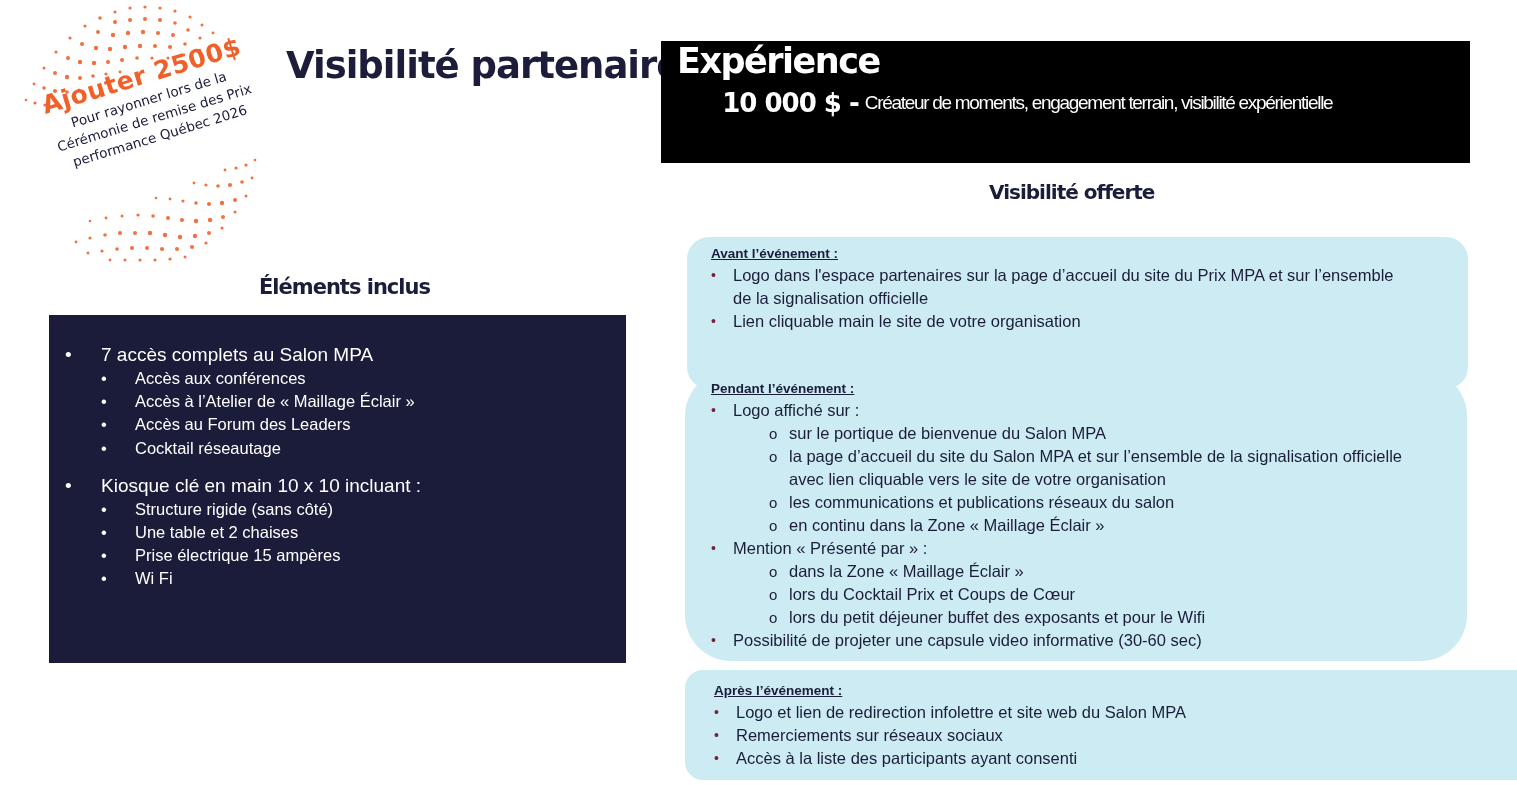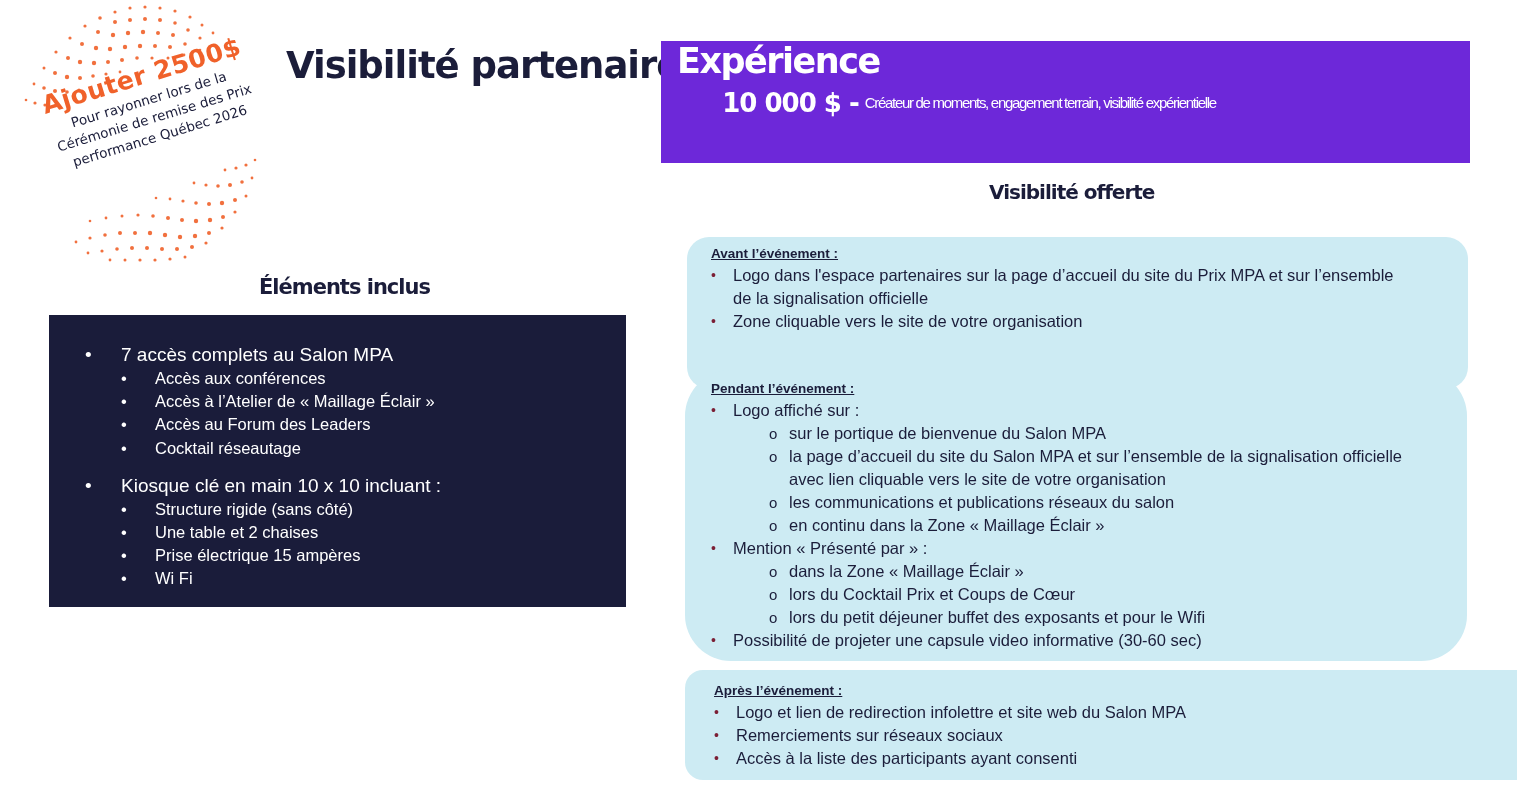--- a/index.html
+++ b/index.html
@@ -10,32 +10,32 @@
   .badge { position: absolute; left: 10px; top: 0px; width: 260px; height: 265px; }
   .badge svg { position: absolute; left: 0; top: 0; }
   .badge-text { position: absolute; left: 20px; top: 60px; width: 240px; transform: rotate(-17deg); transform-origin: 50% 50%; text-align: center; }
   .badge-title { font-family: "DejaVu Sans", sans-serif; font-weight: bold; color: #f0612a; font-size: 25px; letter-spacing: 0.5px; line-height: 30px; }
   .badge-sub { font-family: "DejaVu Sans", sans-serif; font-size: 13.5px; color: #1b1d3a; line-height: 19px; }
 
   .page-title { position: absolute; left: 286px; top: 44px; font-family: "DejaVu Sans", sans-serif; font-weight: bold; font-size: 37px; color: #1b1d3a; letter-spacing: -1px; }
 
   .included-title { position: absolute; left: 259px; top: 275px; font-family: "DejaVu Sans", sans-serif; font-weight: bold; font-size: 21px; color: #1b1d3a; letter-spacing: -1px; }
 
-  .included-box { position: absolute; left: 49px; top: 315px; width: 577px; height: 292px; background: #1a1c3a; color: #ffffff; padding: 28px 0 0 36px; }
+  .included-box { position: absolute; left: 49px; top: 315px; width: 577px; height: 348px; background: #1a1c3a; color: #ffffff; padding: 28px 0 0 16px; }
   .inc-group { margin-bottom: 14px; }
   .inc-main { position: relative; padding-left: 36px; font-size: 19px; line-height: 24px; }
   .inc-main::before { content: "•"; position: absolute; left: 0; top: 0; }
   .inc-sub { position: relative; padding-left: 70px; font-size: 16.5px; line-height: 23.2px; }
   .inc-sub::before { content: "•"; position: absolute; left: 36px; top: 0; }
 
-  .offer-banner { position: absolute; left: 661px; top: 41px; width: 809px; height: 122px; background: #6d28d9; color: #ffffff; padding: 0 0 0 16px; }
+  .offer-banner { position: absolute; left: 661px; top: 41px; width: 809px; height: 122px; background: #000000; color: #ffffff; padding: 0 0 0 16px; }
   .offer-name { font-family: "DejaVu Sans", sans-serif; font-weight: bold; font-size: 35px; letter-spacing: -1.5px; line-height: 40px; margin-top: 0px; }
   .offer-price-line { display: flex; margin-top: 6px; justify-content: center; }
   .offer-price { font-family: "DejaVu Sans", sans-serif; font-weight: bold; font-size: 26px; white-space: nowrap; line-height: 32px; letter-spacing: -1px; }
-  .offer-desc { font-size: 15px; line-height: 32px; letter-spacing: -1.3px; margin-left: 6px; width: 560px; }
+  .offer-desc { font-size: 19px; line-height: 32px; letter-spacing: -1.3px; margin-left: 6px; width: 560px; }
 
   .offered-title { position: absolute; left: 989px; top: 180px; font-family: "DejaVu Sans", sans-serif; font-weight: bold; font-size: 20px; color: #1b1d3a; letter-spacing: -1px; }
 
   .panel { position: absolute; background: #cdebf3; color: #1b1d3a; }
   .panel-before { left: 687px; top: 237px; width: 781px; height: 152px; border-radius: 22px; padding: 8px 0 0 24px; }
   .panel-during { left: 685px; top: 370px; width: 782px; height: 291px; border-radius: 46px; padding: 10px 16px 0 26px; }
   .panel-after { left: 685px; top: 670px; width: 856px; height: 110px; border-radius: 18px; padding: 12px 0 0 29px; }
   .panel-heading { font-weight: bold; font-size: 13.5px; text-decoration: underline; line-height: 18px; margin-bottom: 1px; }
   .item { position: relative; padding-left: 22px; font-size: 16.5px; line-height: 23px; width: 700px; }
   .item::before { content: "•"; position: absolute; left: 0; top: 0; color: #7b1f35; font-size: 14px; }
@@ -206,21 +206,21 @@
     <span class="offer-price">10 000  $ -</span>
     <span class="offer-desc">Créateur de moments, engagement terrain, visibilité expérientielle</span>
   </div>
 </div>
 
 <div class="offered-title">Visibilité offerte</div>
 
 <div class="panel panel-before">
   <div class="panel-heading">Avant l’événement  :</div>
   <div class="item">Logo dans l'espace partenaires sur la page d’accueil du site du Prix MPA et sur l’ensemble de la signalisation officielle</div>
-  <div class="item">Zone cliquable vers le site de votre organisation</div>
+  <div class="item">Lien cliquable main le site de votre organisation</div>
 </div>
 
 <div class="panel panel-during">
   <div class="panel-heading">Pendant l’événement  :</div>
   <div class="item">Logo affiché sur :</div>
   <div class="subitem">sur le portique de bienvenue du Salon MPA</div>
   <div class="subitem">la page d’accueil du site du Salon MPA et sur l’ensemble de la signalisation officielle avec lien cliquable vers le site de votre organisation</div>
   <div class="subitem">les communications et publications réseaux du salon</div>
   <div class="subitem">en continu dans la Zone « Maillage Éclair »</div>
   <div class="item">Mention « Présenté par » :</div>

